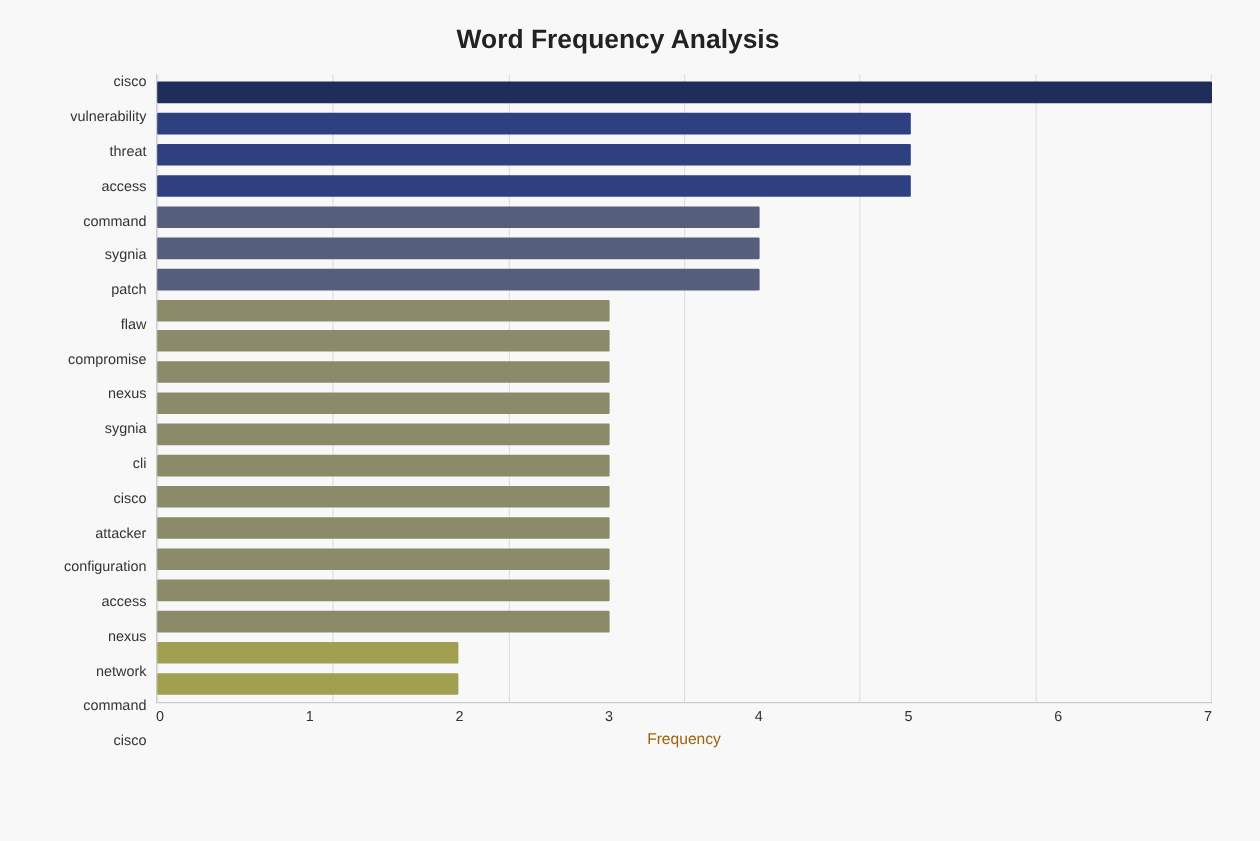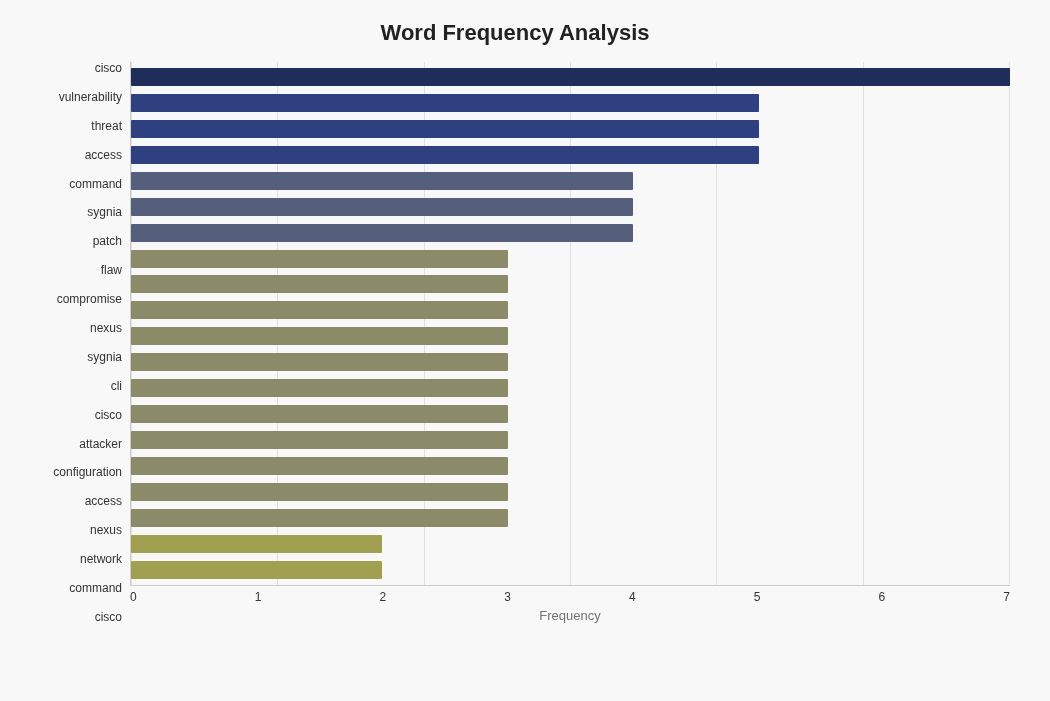--- a/index.html
+++ b/index.html
@@ -92,21 +92,21 @@
       width: 100%;
     }
     .x-label {
       font-size: 12px;
       color: #333;
       text-align: center;
     }
     .x-axis-title {
       text-align: center;
       font-size: 13px;
-      color: #737373;
+      color: #a16207;
       margin-top: 4px;
     }
     .x-bottom {
       width: 100%;
       padding-left: 0px;
     }
   </style>
 </head>
 <body>
 

